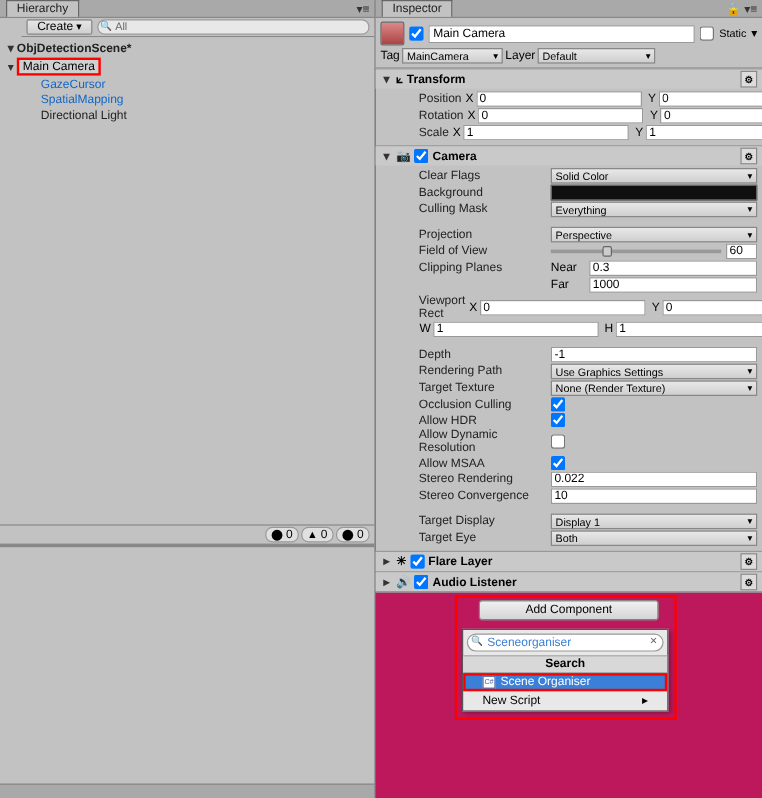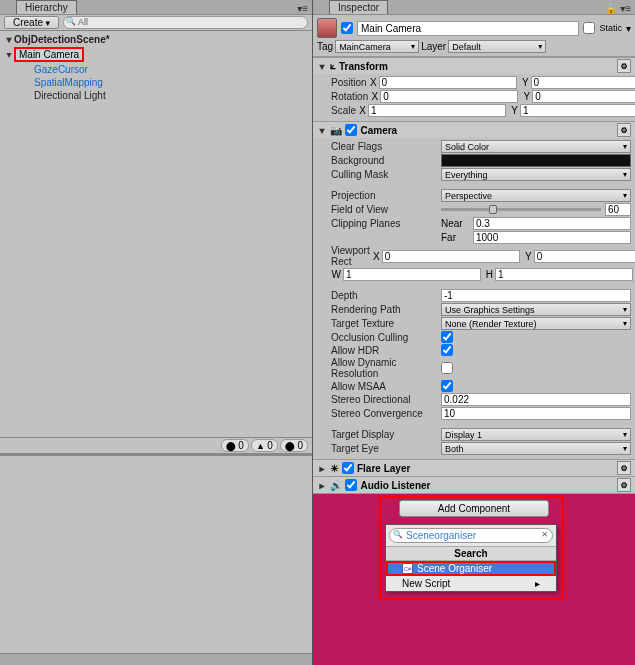--- a/index.html
+++ b/index.html
@@ -1,22 +1,22 @@
 <!DOCTYPE html>
 <html><head>
 <meta charset="utf-8">
 <style>
 * { margin: 0; padding: 0; box-sizing: border-box; font-family: Verdana, sans-serif; font-size: 10px; }
 body { background: #c2c2c2; width: 635px; height: 665px; display: flex; overflow: hidden; }
 .left-col { width: 313px; display: flex; flex-direction: column; border-right: 1px solid #555; }
 .right-col { width: 322px; display: flex; flex-direction: column; }
 .panel-tabbar { background: #a9a9a9; height: 15px; display: flex; align-items: flex-end; border-bottom: 1px solid #888; }
-.panel-tab { background: #c2c2c2; padding: 1px 8px; border-top: 1px solid #666; border-left: 1px solid #666; border-right: 1px solid #666; margin-left: 16px; color: #222; }
+.panel-tab { background: #c2c2c2; padding: 1px 8px; border-top: 1px solid #666; border-left: 1px solid #666; border-right: 1px solid #666; margin-left: 5px; color: #222; }
 .tab-menu { margin-left: auto; padding: 0 4px; color: #333; }
-.hierarchy-toolbar { background: #c2c2c2; height: 16px; display: flex; align-items: center; padding: 0 4px; gap: 4px; border-bottom: 1px solid #888; }
+.hierarchy-toolbar { background: #c2c2c2; height: 16px; display: flex; align-items: center; padding: 0 4px; gap: 4px; border-bottom: 1px solid #888; margin-left: 18px; }
 .create-btn { background: linear-gradient(#e6e6e6,#cfcfcf); border: 1px solid #888; padding: 0 8px; height: 13px; font-size: 9px; border-radius: 2px; }
 .search-field { flex: 1; background: #e8e8e8; border: 1px solid #999; height: 13px; border-radius: 8px; padding: 0 14px; font-size: 9px; color: #666; position: relative; }
 .search-field::before { content: "🔍"; position: absolute; left: 2px; top: 0; font-size: 8px; }
 .hierarchy-tree { flex: 1; background: #c2c2c2; padding: 2px 0; }
 .tree-row { padding: 1px 0 1px 4px; display: flex; align-items: center; }
 .tree-row.scene { font-weight: bold; color: #222; }
 .foldout { width: 10px; display: inline-block; text-align: center; color: #333; }
 .selected-row { background: #d0d0d0; border: 2px solid red; display: inline-block; padding: 0 3px; }
 .child-link { color: #1167c7; padding-left: 30px; }
 .child-plain { color: #222; padding-left: 30px; }
@@ -33,21 +33,21 @@
 .insp-row2 { display: flex; align-items: center; gap: 2px; }
 .dd { background: linear-gradient(#e8e8e8,#cfcfcf); border: 1px solid #888; padding: 0 3px; font-size: 9px; position: relative; height: 13px; display: flex; align-items: center; }
 .dd::after { content: "▾"; margin-left: auto; font-size: 8px; }
 .tag-dd { width: 84px; }
 .layer-dd { width: 98px; }
 
 .component { border-top: 1px solid #999; }
 .comp-header { background: #c9c9c9; padding: 1px 4px; display: flex; align-items: center; gap: 3px; font-weight: bold; }
 .comp-header .gear { margin-left: auto; width: 14px; height: 14px; background: #ddd; border: 1px solid #888; display: flex; align-items: center; justify-content: center; font-size: 8px; }
 .comp-body { padding: 2px 4px 4px 18px; display: flex; flex-direction: column; gap: 1px; }
-.prop-row { display: flex; align-items: center; }
+.prop-row { display: flex; align-items: center; margin-left: 18px; }
 .prop-label { width: 110px; color: #222; }
 .prop-val { display: flex; gap: 2px; flex: 1; align-items: center; }
 .axis-lbl { width: 10px; text-align: right; }
 .num-field, .txt-field { background: #fff; border: 1px solid #999; padding: 0 2px; height: 13px; flex: 1; min-width: 0; }
 .full-dd { flex: 1; }
 .color-swatch { flex: 1; height: 13px; background: #0f0f0f; border: 1px solid #666; }
 .slider { flex: 1; display: flex; align-items: center; gap: 4px; }
 .slider-track { flex: 1; height: 3px; background: #999; position: relative; }
 .slider-thumb { position: absolute; top: -3px; width: 8px; height: 9px; background: #ccc; border: 1px solid #666; border-radius: 2px; }
 .chk { width: 12px; height: 12px; }
@@ -260,21 +260,21 @@
         </div>
       <div class="prop-row">
           <span class="prop-label">Allow Dynamic Resolution</span>
           <input type="checkbox" class="chk" style="">
         </div>
       <div class="prop-row">
           <span class="prop-label">Allow MSAA</span>
           <input type="checkbox" class="chk" checked="" style="">
         </div>
       <div class="prop-row">
-          <span class="prop-label">Stereo Directional</span>
+          <span class="prop-label">Stereo Rendering</span>
           <input class="num-field" value="0.022" style="">
         </div>
       <div class="prop-row">
           <span class="prop-label">Stereo Convergence</span>
           <input class="num-field" value="10" style="">
         </div>
       <div style="height:6px"></div>
       <div class="prop-row">
           <span class="prop-label">Target Display</span>
           <div class="dd full-dd">Display 1</div>

